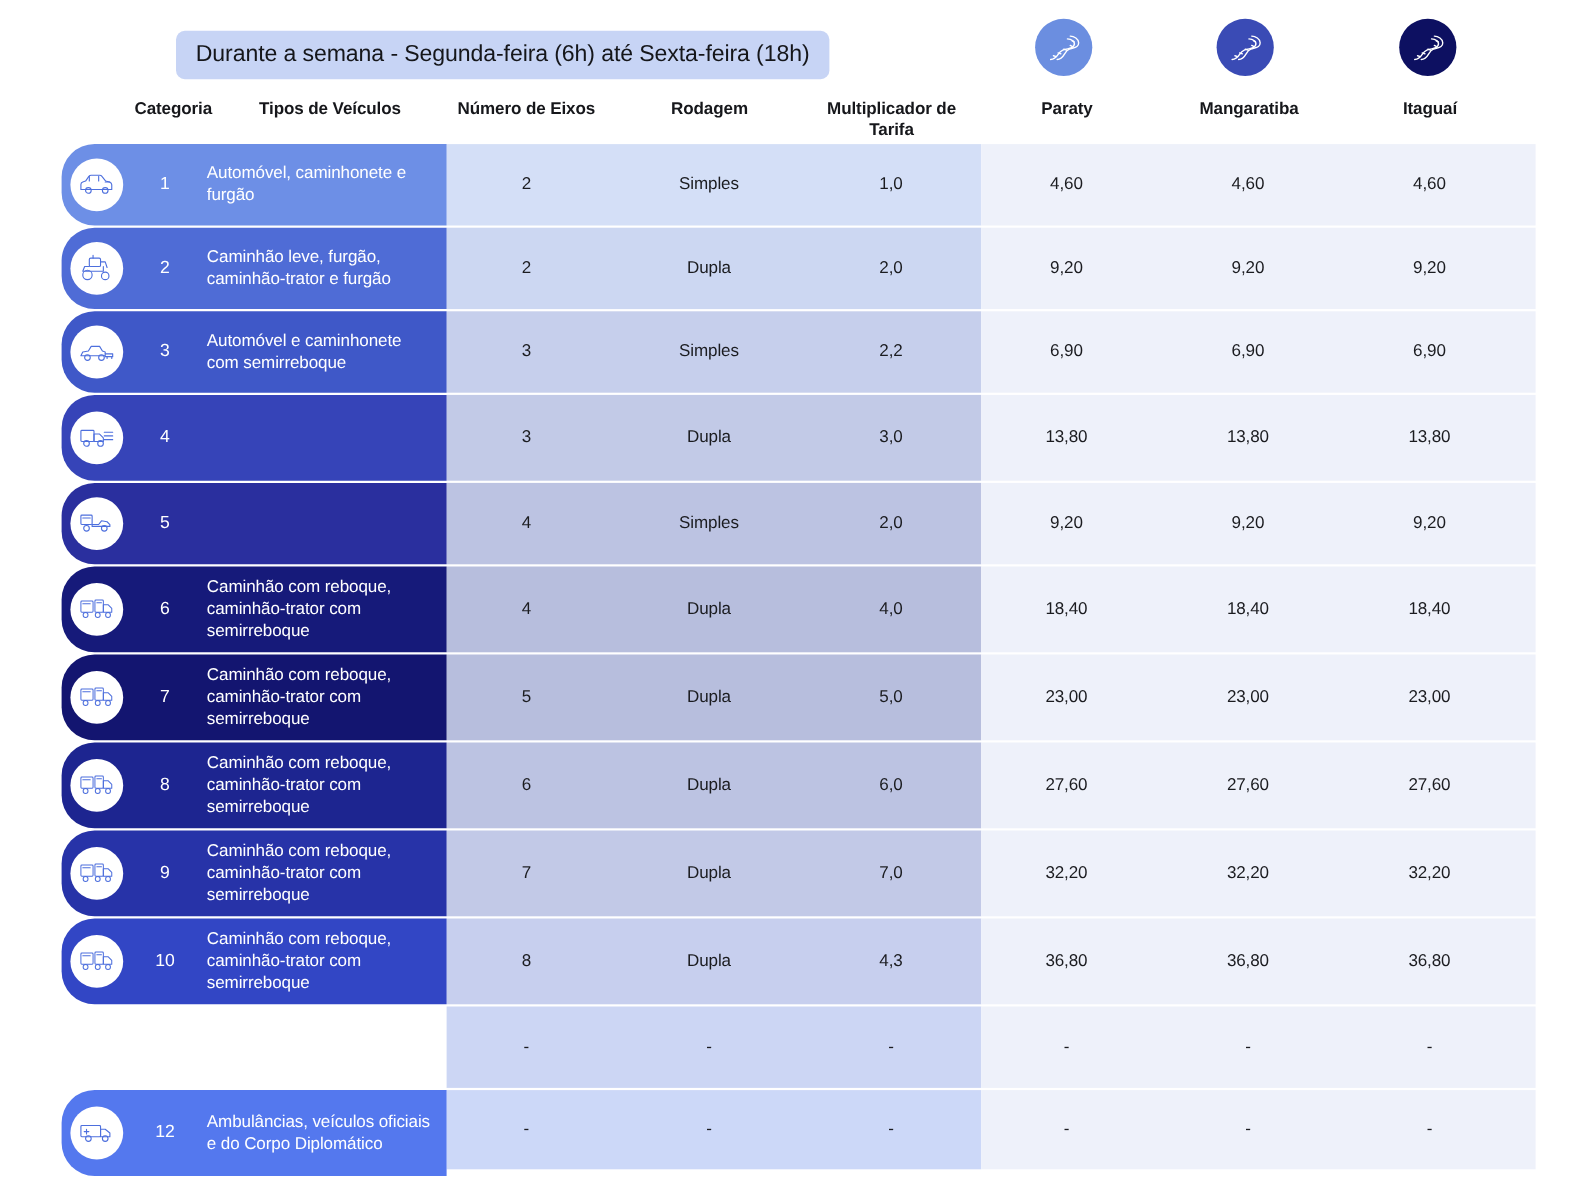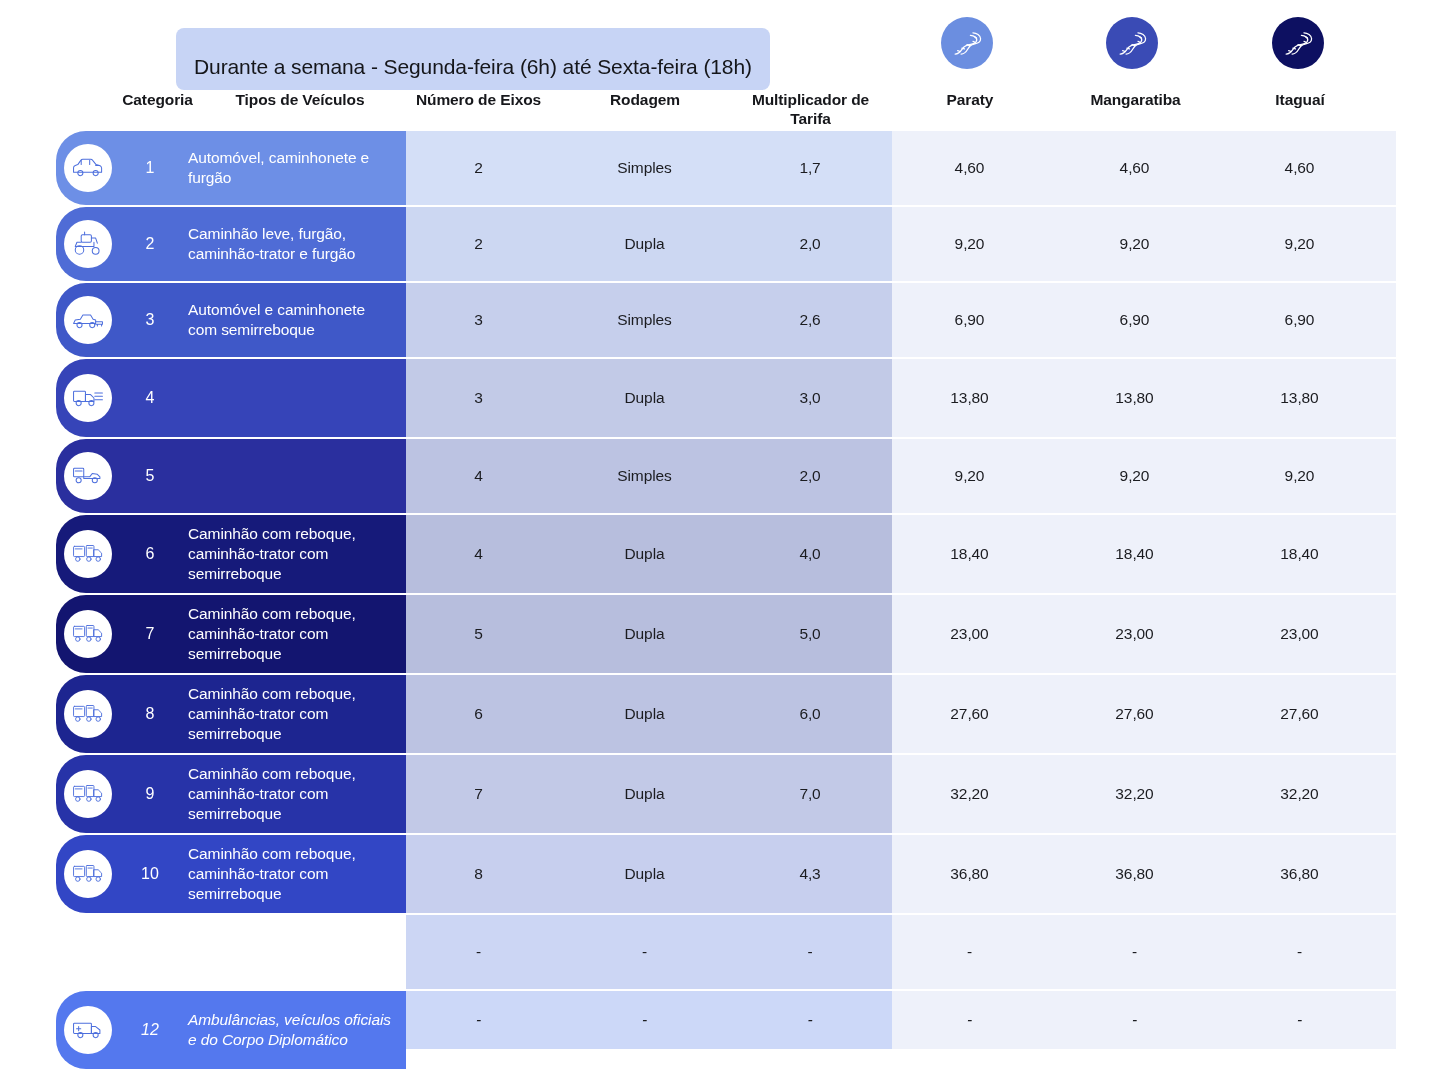--- a/index.html
+++ b/index.html
@@ -11,27 +11,26 @@
     overflow:hidden;
   }
   .page{position:relative;width:1438px;height:1078px;}
 
   
   .title-row{position:absolute;left:0;top:28px;width:1438px;height:52px;}
   .title-pill{
     position:absolute;left:160px;top:0;
     background:#c7d4f5;
     border-radius:8px;
-    padding:27px 18px 11px 18px;
+    padding:9px 18px 11px 18px;
     font-size:21px;
     line-height:1.15;
     color:#15161a;
     white-space:nowrap;
     letter-spacing:-0.1px;
-    margin-left:16px;
   }
 
   
   .road-badge{
     position:absolute;top:17px;
     width:52px;height:52px;border-radius:50%;
     display:flex;align-items:center;justify-content:center;
   }
   .road-badge svg{width:34px;height:34px;display:block;}
 
@@ -142,21 +141,21 @@
               <circle cx="11" cy="23" r="3"></circle>
               <circle cx="29" cy="23" r="3"></circle>
               <path d="M12 8v5M22 8v5M29 14h5"></path>
             </svg>
           </div>
           <div class="cat-num">1</div>
           <div class="veh-type">Automóvel, caminhonete e furgão</div>
         </div>
         <div class="cell" style="left: 406px; width: 145px;">2</div>
         <div class="cell" style="left: 562px; width: 165px;">Simples</div>
-        <div class="cell" style="left: 730px; width: 160px;">1,7</div>
+        <div class="cell" style="left: 730px; width: 160px;">1,0</div>
         <div class="cell" style="left: 892px; width: 155px;">4,60</div>
         <div class="cell" style="left: 1057px; width: 155px;">4,60</div>
         <div class="cell" style="left: 1222px; width: 155px;">4,60</div>
       </div>
       <div class="row" style="height: 74px; margin-bottom: 2px;">
         <div class="mid-zone" style="background: rgb(204, 215, 242);"></div>
         <div class="right-zone"></div>
         <div class="cat-pill" style="height: 74px; background: rgb(79, 108, 214);">
           <div class="icon-badge">
             <svg viewBox="0 0 40 34" fill="none" stroke="#4d6fdd" stroke-width="1.2" stroke-linecap="round" stroke-linejoin="round">
@@ -187,21 +186,21 @@
               <circle cx="10" cy="23" r="3"></circle>
               <circle cx="25" cy="23" r="3"></circle>
               <path d="M29 19h8v3h-8M31 22v2M36 22v2"></path>
             </svg>
           </div>
           <div class="cat-num">3</div>
           <div class="veh-type">Automóvel e caminhonete com semirreboque</div>
         </div>
         <div class="cell" style="left: 406px; width: 145px;">3</div>
         <div class="cell" style="left: 562px; width: 165px;">Simples</div>
-        <div class="cell" style="left: 730px; width: 160px;">2,6</div>
+        <div class="cell" style="left: 730px; width: 160px;">2,2</div>
         <div class="cell" style="left: 892px; width: 155px;">6,90</div>
         <div class="cell" style="left: 1057px; width: 155px;">6,90</div>
         <div class="cell" style="left: 1222px; width: 155px;">6,90</div>
       </div>
       <div class="row" style="height: 78px; margin-bottom: 2px;">
         <div class="mid-zone" style="background: rgb(194, 202, 231);"></div>
         <div class="right-zone"></div>
         <div class="cat-pill" style="height: 78px; background: rgb(54, 68, 184);">
           <div class="icon-badge">
             <svg viewBox="0 0 40 34" fill="none" stroke="#4d6fdd" stroke-width="1.2" stroke-linecap="round" stroke-linejoin="round">
@@ -371,21 +370,21 @@
       <div class="row" style="height: 74px; margin-bottom: 2px;">
         <div class="mid-zone" style="background: rgb(204, 214, 244);"></div>
         <div class="right-zone"></div>
         <div class="cell" style="left: 406px; width: 145px;">-</div>
         <div class="cell" style="left: 562px; width: 165px;">-</div>
         <div class="cell" style="left: 730px; width: 160px;">-</div>
         <div class="cell" style="left: 892px; width: 155px;">-</div>
         <div class="cell" style="left: 1057px; width: 155px;">-</div>
         <div class="cell" style="left: 1222px; width: 155px;">-</div>
       </div>
-      <div class="row" style="height: 58px; margin-bottom: 2px; font-style: italic;">
+      <div class="row" style="height: 72px; margin-bottom: 2px;">
         <div class="mid-zone" style="background: rgb(204, 216, 248);"></div>
         <div class="right-zone"></div>
         <div class="cat-pill" style="height: 78px; background: rgb(84, 120, 238);">
           <div class="icon-badge">
             <svg viewBox="0 0 40 34" fill="none" stroke="#4d6fdd" stroke-width="1.2" stroke-linecap="round" stroke-linejoin="round">
               <rect x="3" y="9" width="21" height="12" rx="1"></rect>
               <path d="M24 13h5l5 4v4H24z"></path>
               <circle cx="11" cy="23" r="3"></circle>
               <circle cx="29" cy="23" r="3"></circle>
               <path d="M9 13v5M6.5 15.5h5"></path>

